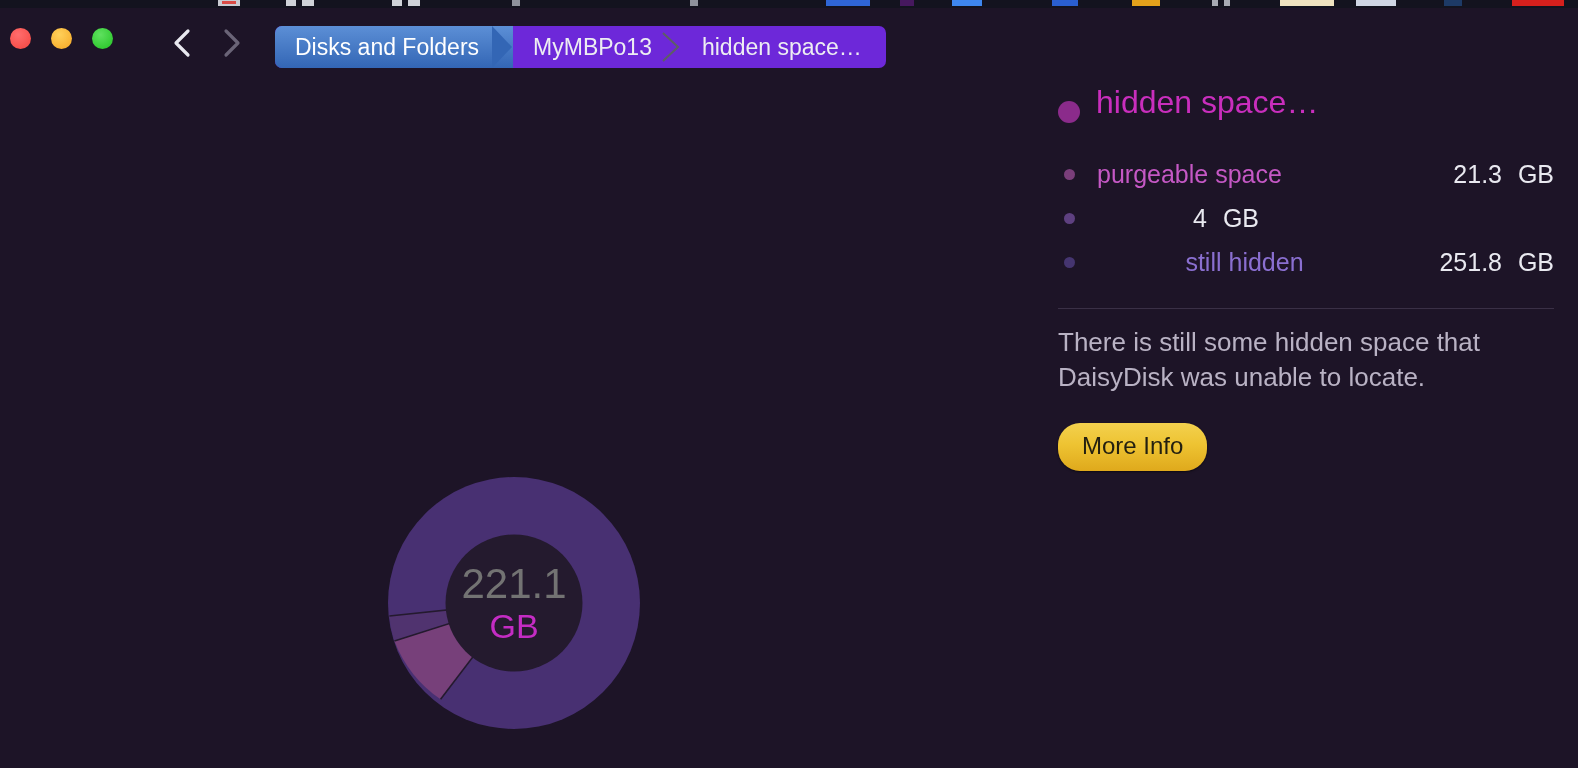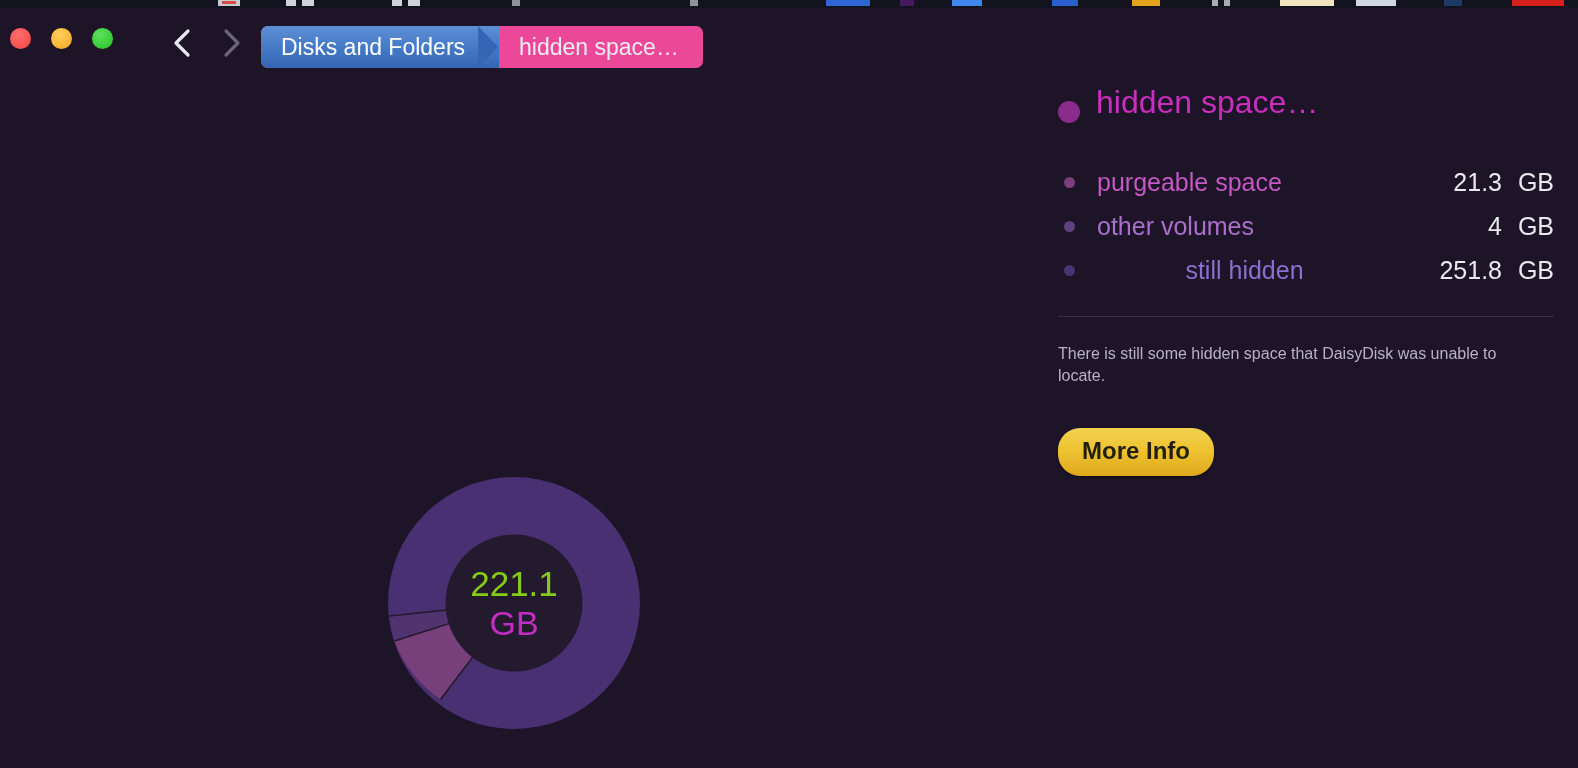--- a/index.html
+++ b/index.html
@@ -30,23 +30,23 @@
   .light.red    { background:radial-gradient(circle at 40% 32%, #ff6d6d, #f4453f); }
   .light.yellow { background:radial-gradient(circle at 40% 32%, #ffd05a, #f5a623); }
   .light.green  { background:radial-gradient(circle at 40% 32%, #5fe05f, #22c322); }
 
   .navarrows { position:absolute; left:168px; top:18px; display:flex; gap:22px; }
   .navarrow { width:28px; height:34px; display:flex; align-items:center; justify-content:center; }
   .navarrow svg { display:block; }
 
   
   .crumbs {
-    position:absolute; left:261px; top:18px;
+    position:absolute; left:275px; top:18px;
     height:42px; display:flex; align-items:stretch;
-    background:#ec4899; border-radius:7px; overflow:hidden;
+    background:#6d28d9; border-radius:7px; overflow:hidden;
   }
   .crumb {
     position:relative; display:flex; align-items:center;
     font-size:23px; color:#ededf2; white-space:nowrap;
     padding:0 30px 0 20px;
   }
   .crumb.active {
     background:linear-gradient(to bottom, #5c8fd6, #3366b5);
     color:#ffffff;
     padding-right:34px;
@@ -75,56 +75,56 @@
   }
   .name-main {
     font-size:32px; color:#c92ebd; flex:1 1 auto;
     white-space:nowrap; overflow:hidden;
   }
   .val-main {
     font-size:32px; color:#e9e9f0; text-align:right;
     white-space:nowrap; letter-spacing:0.5px;
   }
 
-  .sublist { margin-top:20px; }
+  .sublist { margin-top:12px; }
   .row-sub { display:flex; align-items:center; height:44px; }
   .dot-sub { width:11px; height:11px; border-radius:50%; flex:0 0 11px; margin-left:6px; margin-right:22px; }
   .name-sub { font-size:25px; flex:1 1 auto; white-space:nowrap; }
   .num-sub { font-size:25px; color:#e9e9f0; text-align:right; width:110px; white-space:nowrap; }
   .unit-sub { font-size:25px; color:#e9e9f0; text-align:right; width:44px; margin-left:8px; white-space:nowrap; }
 
   .divider {
     height:1px; background:#3a3046; margin-top:24px; margin-bottom:0;
   }
 
   .note {
-    margin-top:26px;
-    font-size:16px; line-height:1.35; color:#b9b2c4; max-width:470px;
+    margin-top:16px;
+    font-size:26px; line-height:1.35; color:#b9b2c4; max-width:470px;
   }
 
   .moreinfo {
-    margin-top:42px;
+    margin-top:28px;
     display:inline-block;
     padding:9px 24px 11px;
-    font-size:24px; font-weight:bold; color:#231f10;
+    font-size:24px; font-weight:normal; color:#231f10;
     background:linear-gradient(to bottom, #f3d14e 0%, #eec332 45%, #dfa91c 100%);
     border:none; border-radius:22px;
     box-shadow:0 1px 2px rgba(0,0,0,.55);
     cursor:pointer;
   }
 
   
   .donut-wrap { position:absolute; left:388px; top:477px; width:252px; height:252px; }
   .donut-wrap svg { display:block; }
   .donut-center {
     position:absolute; left:0; top:0; width:252px; height:252px;
     display:flex; flex-direction:column; align-items:center; justify-content:center;
     pointer-events:none;
   }
-  .donut-center .cv { font-size:35px; color:#84cc16; line-height:1.12; }
+  .donut-center .cv { font-size:42px; color:#737373; line-height:1.12; }
   .donut-center .cu { font-size:34px; color:#c42cc4; line-height:1.12; }
 </style>
 </head>
 <body>
 
 <div class="bg-strip">
   <i style="left:218px;width:22px;background:#c9cbd2;"></i>
   <i style="left:222px;top:1px;width:14px;height:3px;background:#d94b46;"></i>
   <i style="left:286px;width:10px;background:#cfd2d8;"></i>
   <i style="left:302px;width:12px;background:#cfd2d8;"></i>
@@ -167,20 +167,26 @@
   </div>
 
   <div class="crumbs">
     <div class="crumb active">
       <span>Disks and Folders</span>
       <svg class="chev" viewBox="0 0 22 42" preserveAspectRatio="none">
         <path d="M0,0 L20,21 L0,42 Z"></path>
       </svg>
     </div>
     <div class="crumb">
+      <span>MyMBPo13</span>
+      <svg class="chev" viewBox="0 0 22 42" preserveAspectRatio="none">
+        <path class="sep" d="M2,7 L17,21 L2,35"></path>
+      </svg>
+    </div>
+    <div class="crumb">
       <span>hidden space…</span>
     </div>
   </div>
 </div>
 
 <div class="panel">
 
   <div class="row-main">
     <span class="dot-main"></span>
     <span class="name-main">hidden space…</span>
@@ -190,21 +196,20 @@
 
     <div class="row-sub">
       <span class="dot-sub" style="background:#7a3e7a;"></span>
       <span class="name-sub" style="color:#c558c5;">purgeable space</span>
       <span class="num-sub">21.3</span>
       <span class="unit-sub">GB</span>
     </div>
 
     <div class="row-sub">
       <span class="dot-sub" style="background:#5e4080;"></span>
-      <span class="name-sub" style="color:#a870cc;">other volumes</span>
       <span class="num-sub">4</span>
       <span class="unit-sub">GB</span>
     </div>
 
     <div class="row-sub">
       <span class="dot-sub" style="background:#453570;"></span>
       <span class="name-sub" style="color:#8a6fd0;text-align:center;">still hidden</span>
       <span class="num-sub">251.8</span>
       <span class="unit-sub">GB</span>
     </div>

